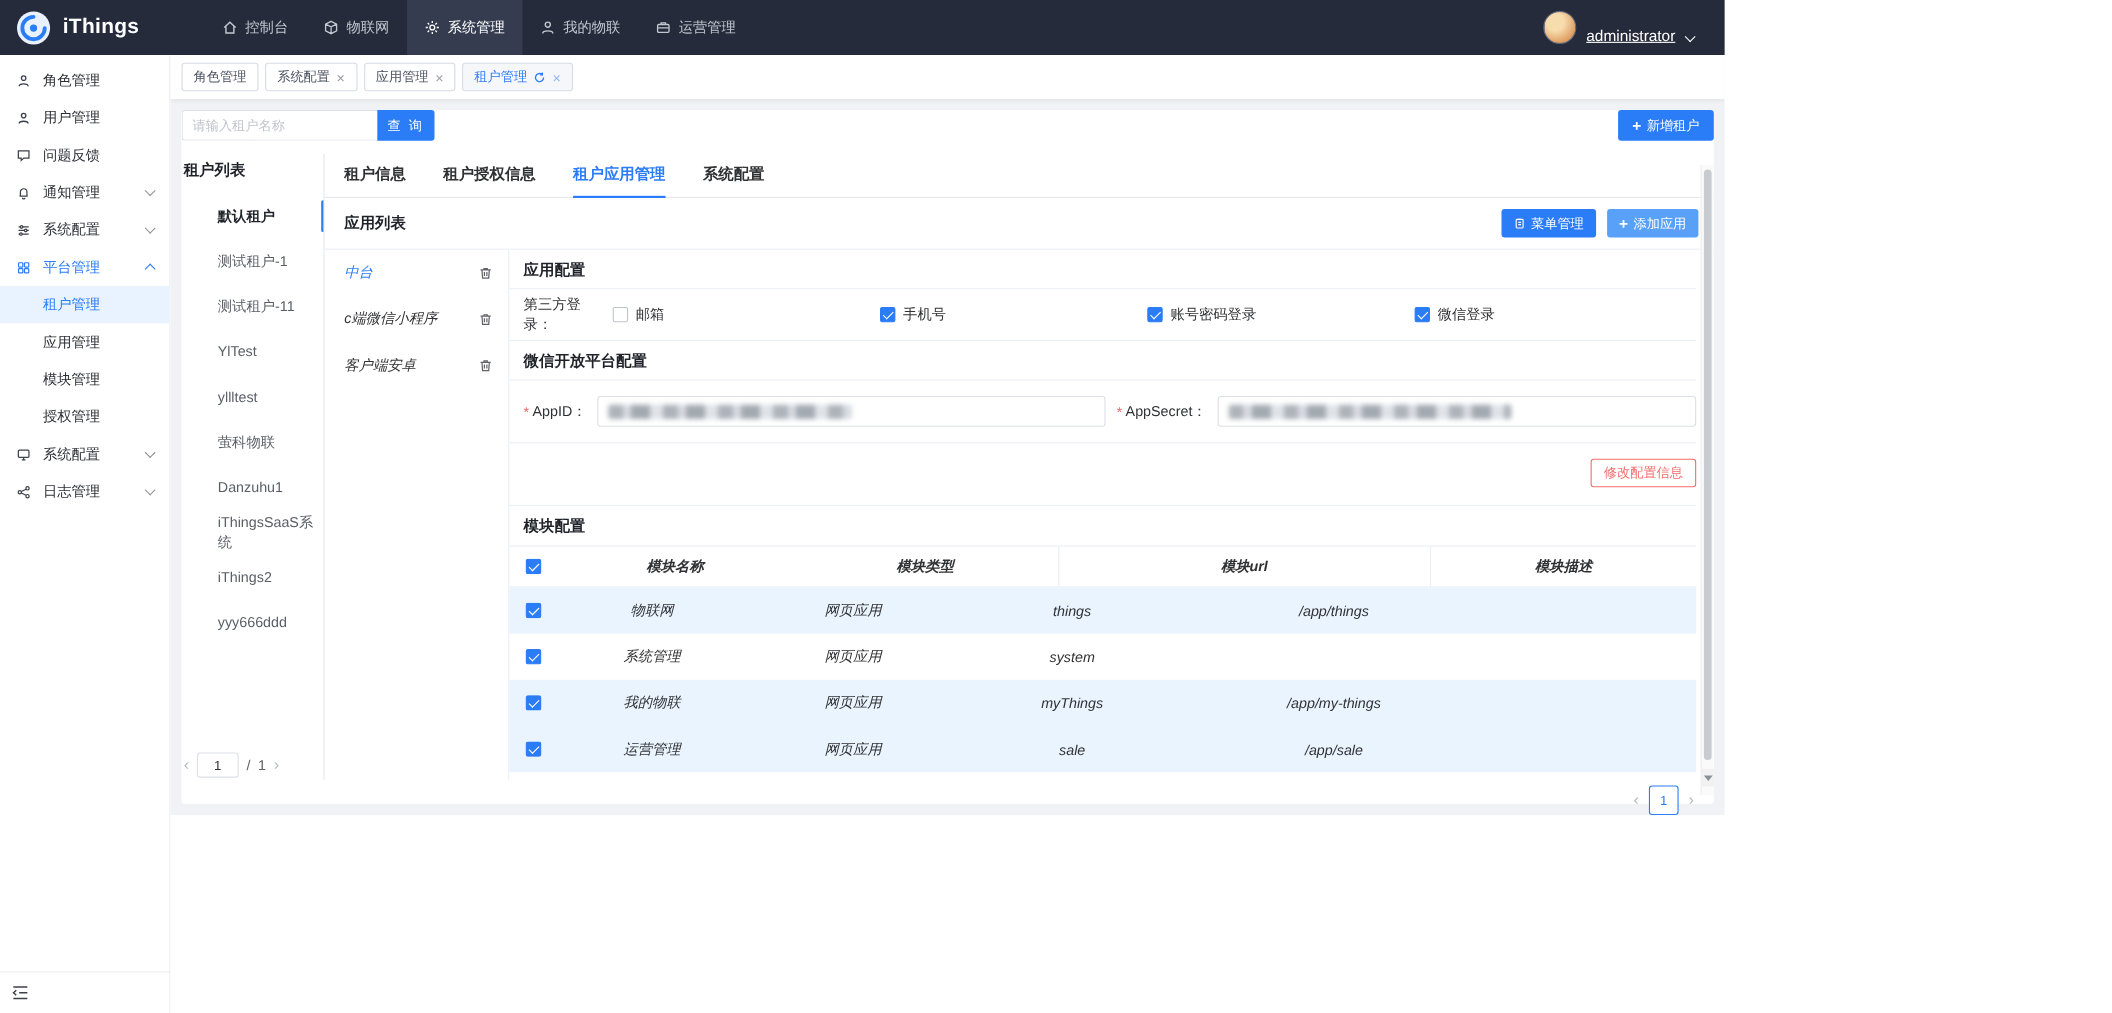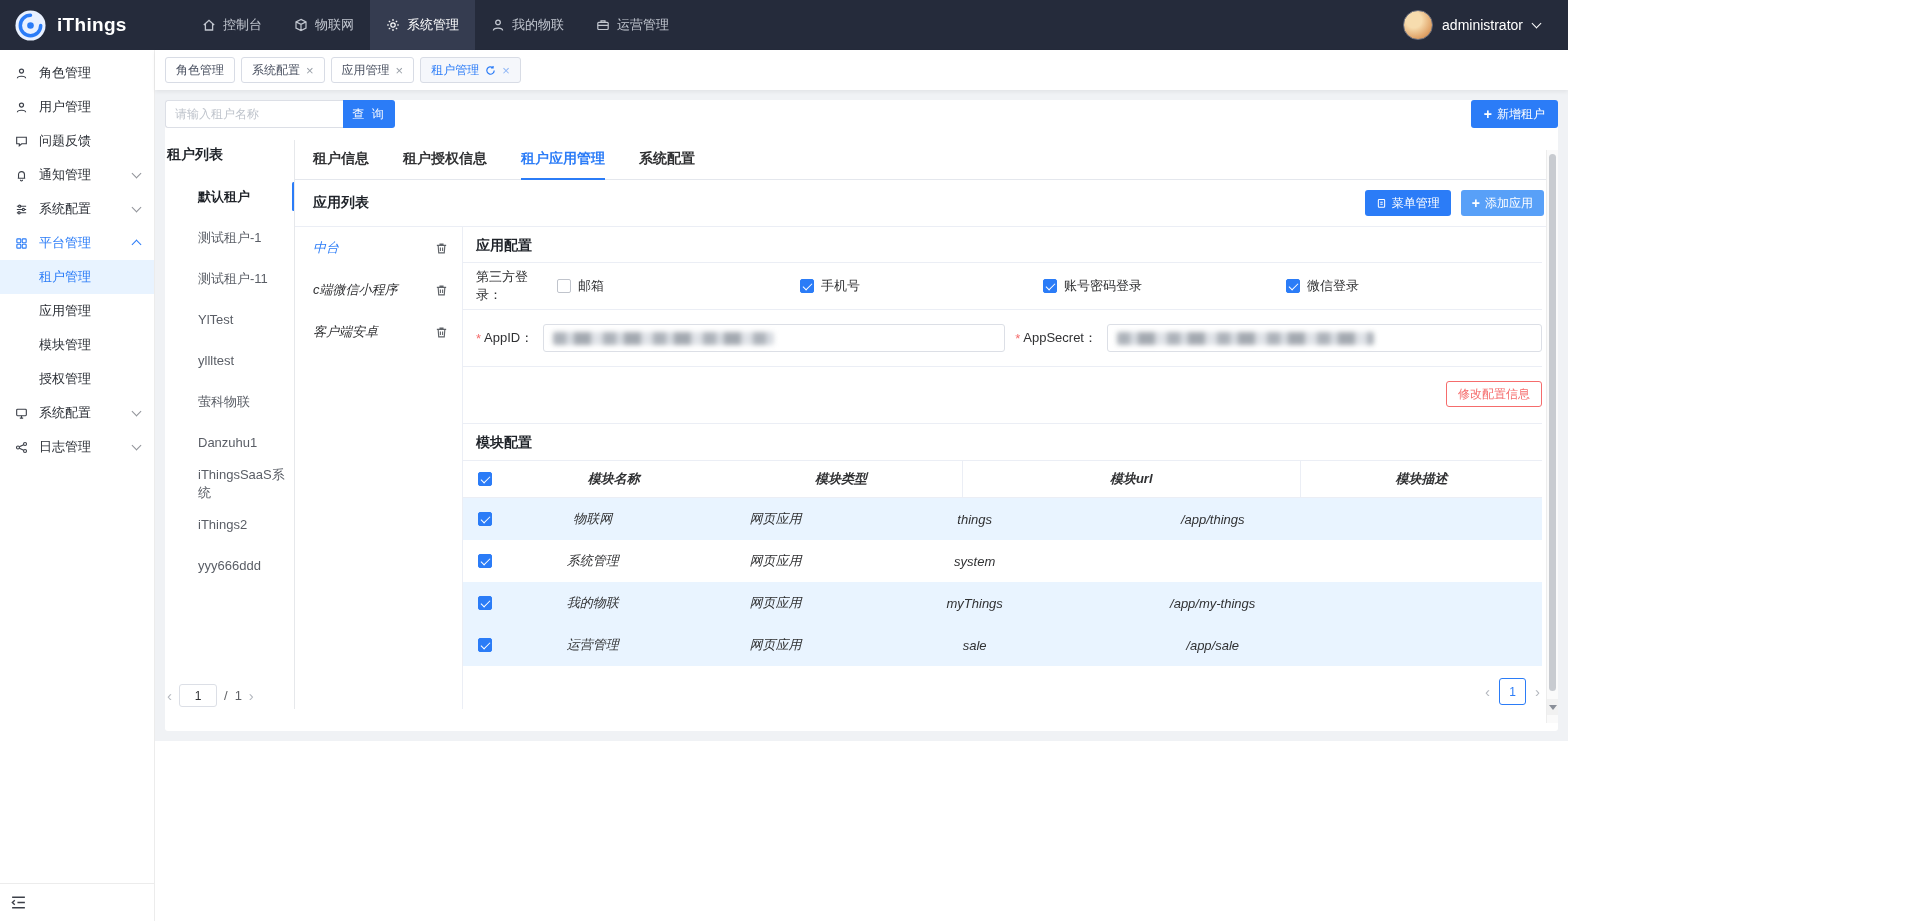--- a/index.html
+++ b/index.html
@@ -9,21 +9,21 @@
 
   
   .navbar { position: absolute; top: 0; left: 0; width: 100%; height: 50px; background: #252b3b; display: flex; align-items: center; }
   .brand { width: 158px; flex: none; display: flex; align-items: center; gap: 10px; padding-left: 14px; color: #fff; cursor: pointer; }
   .logo { width: 33px; height: 33px; display: flex; }
   .brand-name { font-size: 19px; font-weight: bold; letter-spacing: .3px; }
   .nav-items { display: flex; height: 100%; margin-left: 28px; }
   .nav-item { display: flex; align-items: center; gap: 7px; padding: 0 16px; color: #c2c7d0; font-size: 13px; cursor: pointer; }
   .nav-item.active { background: #353c50; color: #fff; }
   .nicon { display: flex; }
-  .nav-user { margin-left: auto; display: flex; align-items: center; gap: 9px; padding-right: 26px; color: #fff; font-size: 14px; cursor: pointer; }
+  .nav-user { margin-left: auto; display: flex; align-items: flex-end; gap: 9px; padding-right: 26px; color: #fff; font-size: 14px; cursor: pointer; text-decoration: underline; }
   .avatar { width: 30px; height: 30px; border-radius: 50%; background: radial-gradient(circle at 35% 32%, #f7dcae 0 30%, #e0a368 70%, #b97a3f); border: 1px solid #6a6f7e; }
   .chev { width: 10px; height: 10px; position: relative; flex: none; }
   .chev::before { content:""; position:absolute; left:1px; top:0; width:6px; height:6px; border-right:1.4px solid #909399; border-bottom:1.4px solid #909399; transform:rotate(45deg); }
   .chev.white::before { border-color:#fff; }
   .chev.up::before { transform:rotate(-135deg); top:3px; }
   .chev.blue::before { border-color:#2b7cf7; }
 
   
   .sidebar { position: absolute; top: 50px; left: 0; width: 155px; height: 871px; background: #fff; border-right: 1px solid #ececec; }
   .menu { padding-top: 6px; }
@@ -474,20 +474,21 @@
                       </div>
                       <div class="tp-option">
                         <span class="checkbox checked"></span>
                         <span>微信登录</span>
                       </div>
                     </div>
                   </div>
                 </div>
 
                 <div class="sec">
+                  <div class="section-header">微信开放平台配置</div>
                   <div class="wechat-row">
                     <span class="field-label">
                       <span class="req-mark">*</span>
                       <span>AppID：</span>
                     </span>
                     <div class="input-box input-appid">
                       <div class="masked-value masked-appid"></div>
                     </div>
                     <span class="field-label">
                       <span class="req-mark">*</span>

